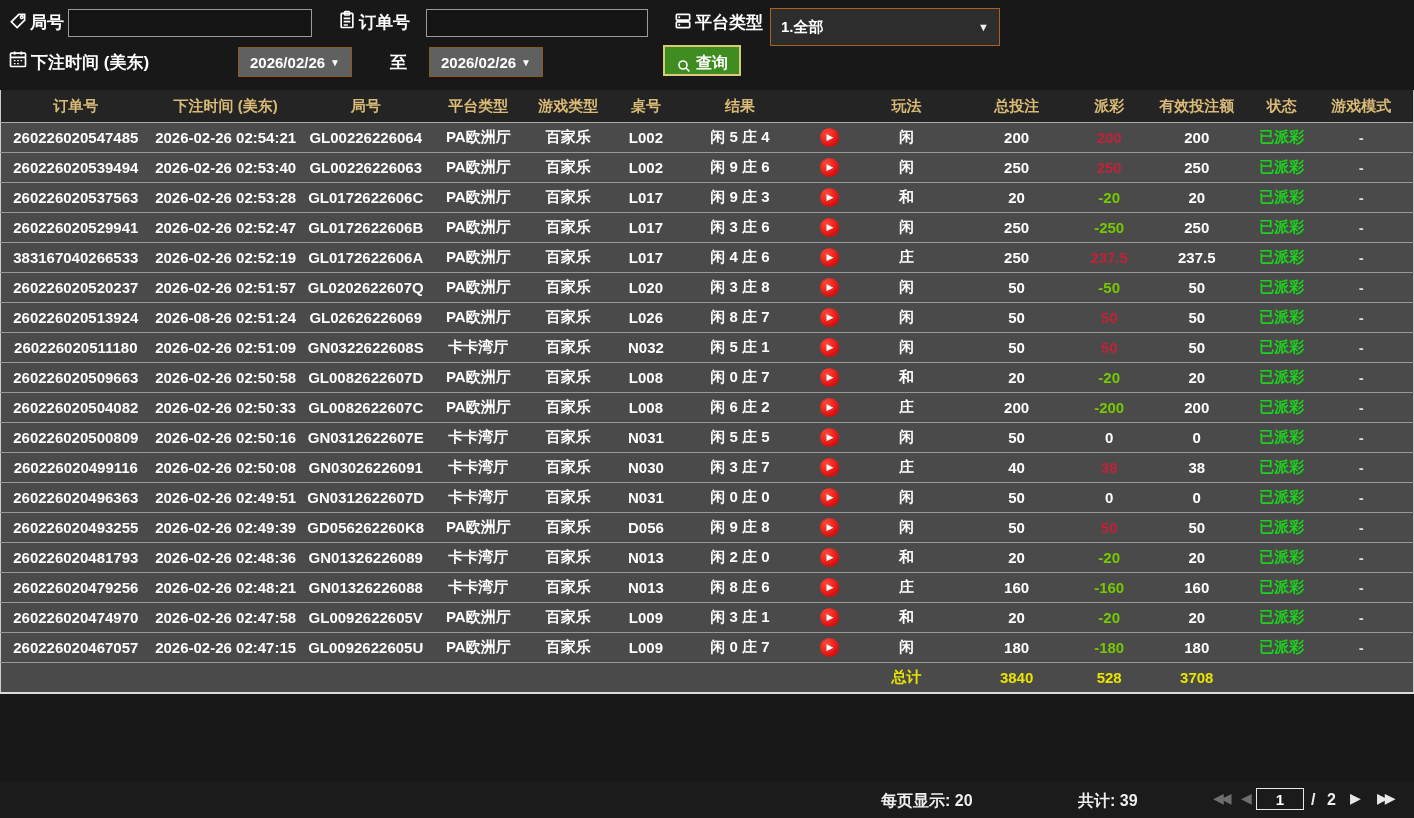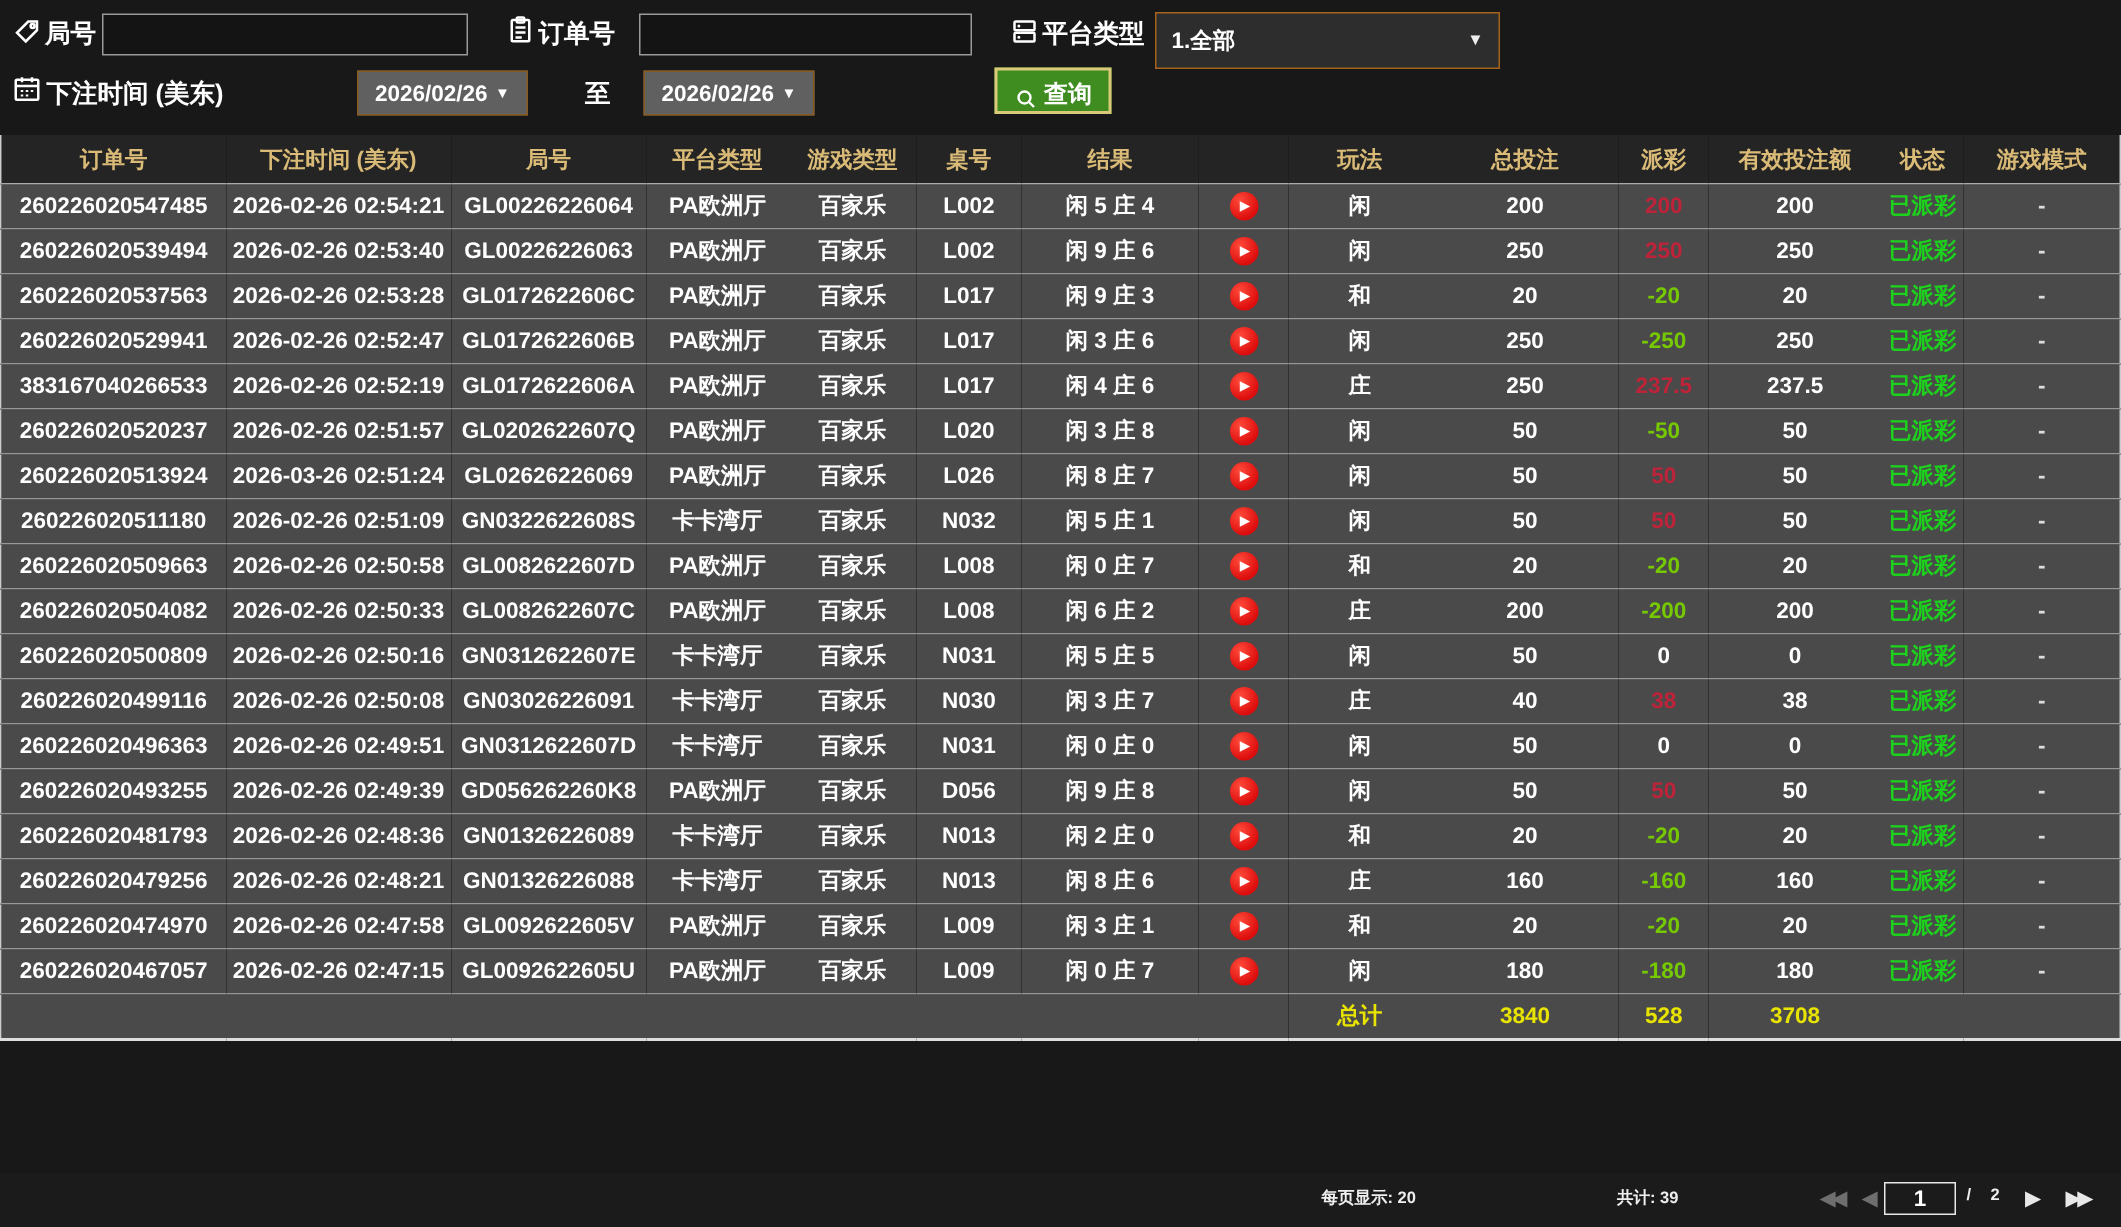--- a/index.html
+++ b/index.html
@@ -65,21 +65,21 @@
   .bet-table td.mode{color:#dddddd;}
   .bet-table tr.total-row td{color:var(--totals-yellow,#e8e400);}
   .playbtn{
     display:inline-flex;width:19px;height:19px;border-radius:50%;
     background:radial-gradient(circle at 35% 30%, #ff4a3a, #dd0d0d 70%);
     align-items:center;justify-content:center;cursor:pointer;vertical-align:middle;
   }
   .playbtn span{color:#fff;font-size:9px;line-height:9px;margin-left:2px;}
   
   .footer{position:absolute;left:0;top:782px;width:1414px;height:36px;background:#1b1b1b;}
-  .footer .ftext{position:absolute;top:9px;font-size:11px;color:#eee;white-space:nowrap;}
+  .footer .ftext{position:absolute;top:9px;font-size:16px;color:#eee;white-space:nowrap;}
   .pgarrow{position:absolute;top:8px;font-size:14px;letter-spacing:-3px;cursor:pointer;color:#e8e8e8;}
   .pgarrow.dim{color:#6e6e6e;}
   .pginput{
     position:absolute;top:6px;width:46px;height:20px;background:transparent;
     border:1px solid #e8e8e8;color:#fff;text-align:center;font-size:15px;
     font-weight:bold;font-family:inherit;padding:0;
   }
 </style>
 </head>
 <body>
@@ -282,21 +282,21 @@
           </span></td>
         <td>闲</td>
         <td>50</td>
         <td class="neg">-50</td>
         <td>50</td>
         <td class="status">已派彩</td>
         <td class="mode">-</td>
       </tr>
       <tr>
         <td>260226020513924</td>
-        <td>2026-03-26 02:51:24</td>
+        <td>2026-08-26 02:51:24</td>
         <td>GL02626226069</td>
         <td>PA欧洲厅</td>
         <td>百家乐</td>
         <td>L026</td>
         <td>闲 8 庄 7</td>
         <td><span class="playbtn">
             <span>▶</span>
           </span></td>
         <td>闲</td>
         <td>50</td>

